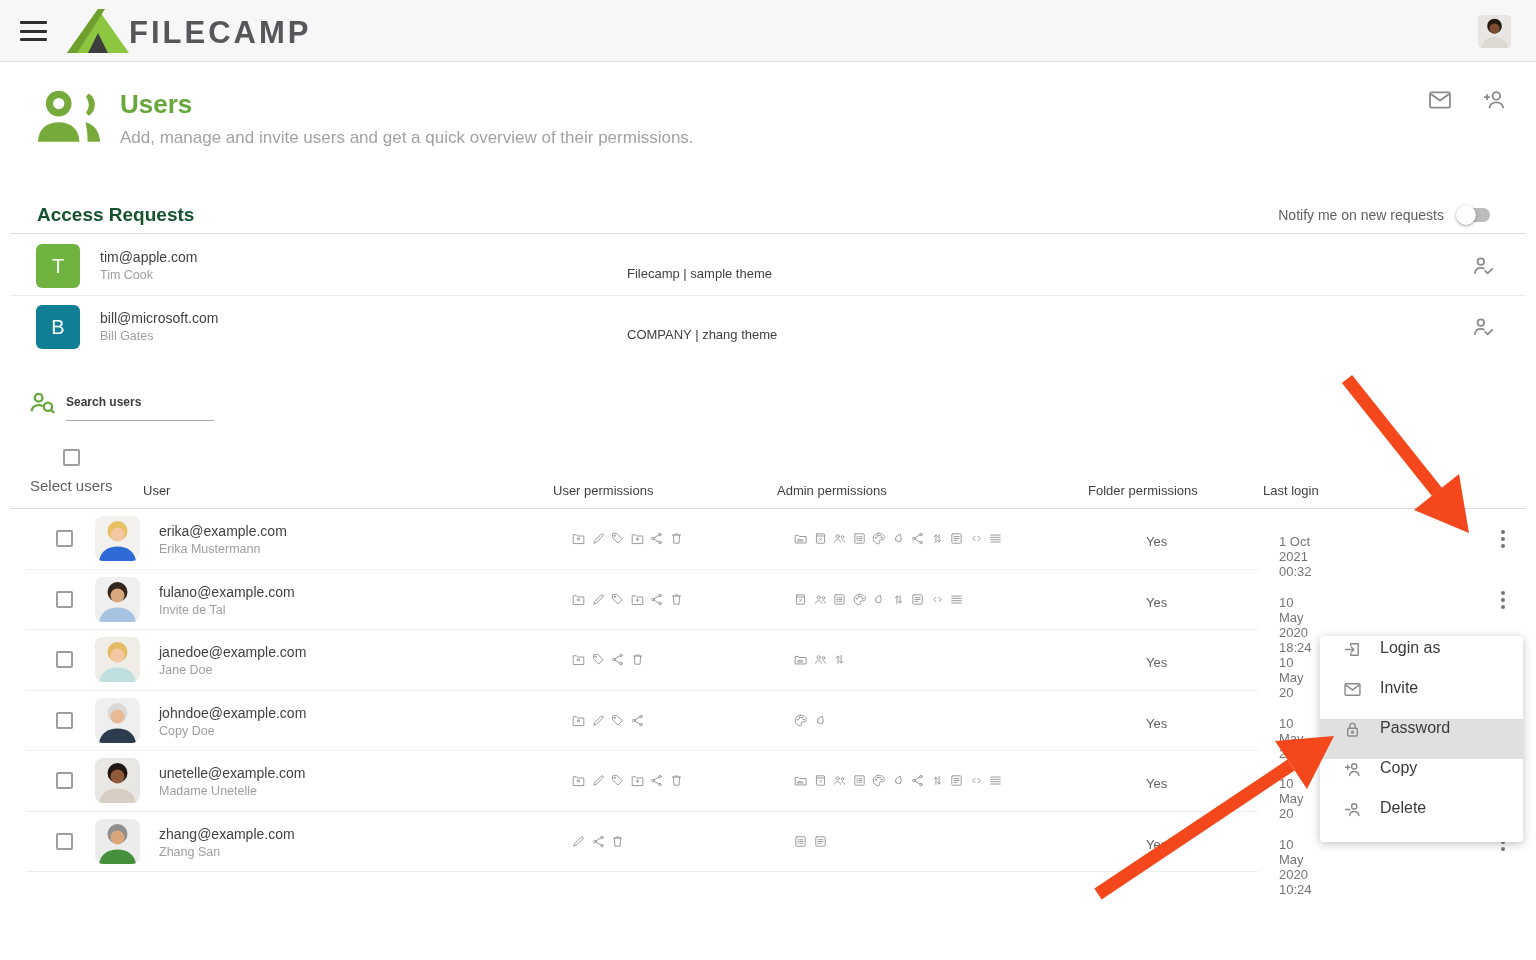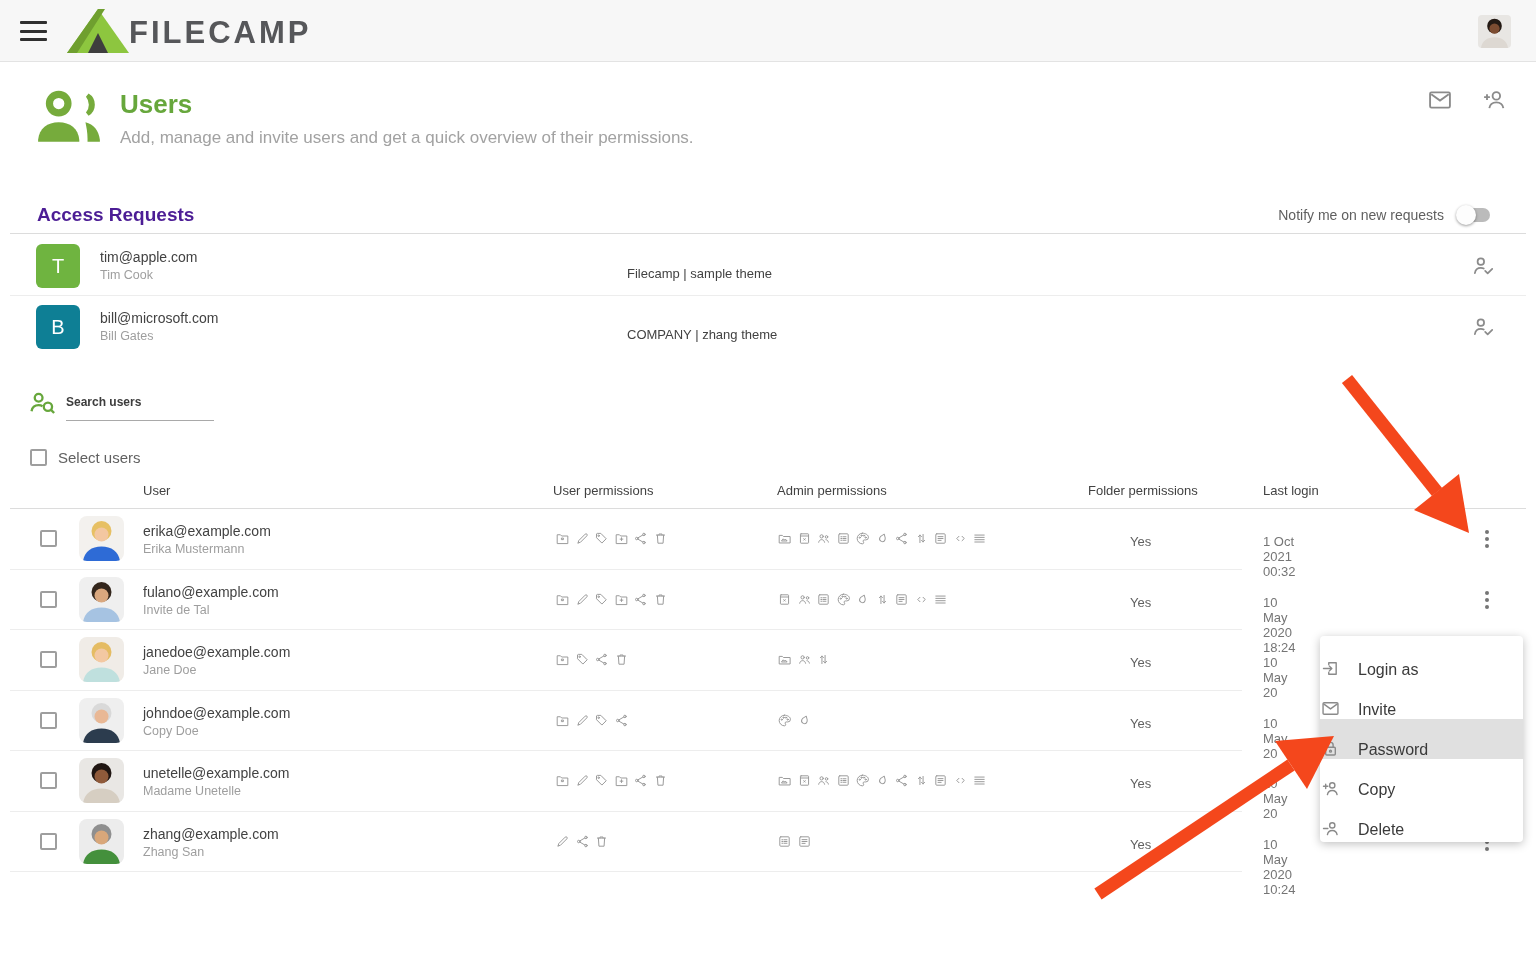--- a/index.html
+++ b/index.html
@@ -16,64 +16,64 @@
   .logo{position:absolute;left:67px;top:9px;display:flex;align-items:center;}
   .logo-word{font-size:31px;font-weight:bold;color:#56575a;letter-spacing:3px;margin-top:4px;}
   .topbar-avatar{position:absolute;right:25px;top:15px;width:33px;height:33px;border-radius:4px;overflow:hidden;cursor:pointer;}
   
   .page-head-icon{position:absolute;left:34px;top:82px;}
   .page-title{position:absolute;left:120px;top:89px;font-size:26px;font-weight:bold;color:#67a73c;}
   .page-subtitle{position:absolute;left:120px;top:128px;font-size:17px;color:#a2a2a2;}
   .head-actions{position:absolute;right:28px;top:86px;display:flex;gap:26px;}
   .head-actions .act{width:28px;height:28px;color:#8b8b8b;cursor:pointer;}
   
-  .ar-title{position:absolute;left:37px;top:204px;font-size:19px;font-weight:bold;color:#4c1d95;}
+  .ar-title{position:absolute;left:37px;top:204px;font-size:19px;font-weight:bold;color:#14532d;}
   .notify-wrap{position:absolute;right:44px;top:205px;display:flex;align-items:center;gap:12px;}
   .notify-label{font-size:14px;color:#5f5f5f;}
   .toggle{position:relative;width:36px;height:20px;cursor:pointer;}
   .toggle .track{position:absolute;left:2px;top:3px;width:32px;height:14px;border-radius:7px;background:#9e9e9e;opacity:.7;}
   .toggle .thumb{position:absolute;left:0;top:0;width:20px;height:20px;border-radius:50%;background:#fdfdfd;box-shadow:0 1px 3px rgba(0,0,0,.4);}
   .ar-divider{position:absolute;left:10px;right:10px;top:233px;height:1px;background:#dcdcdc;}
   .ar-row{position:absolute;left:10px;right:10px;height:60px;border-bottom:1px solid #ededed;}
   .ar-row.r0{top:236px;} .ar-row.r1{top:297px;border-bottom:none;}
   .ar-badge{position:absolute;left:26px;top:8px;width:44px;height:44px;border-radius:6px;color:#fff;font-size:20px;display:flex;align-items:center;justify-content:center;}
   .ar-email{position:absolute;left:90px;top:13px;font-size:14px;color:#424242;}
   .ar-name{position:absolute;left:90px;top:32px;font-size:12.5px;color:#9e9e9e;}
   .ar-theme{position:absolute;left:617px;top:22px;font-size:13px;color:#424242;margin-top:8px;}
   .ar-approve{position:absolute;right:30px;top:17px;width:26px;height:26px;color:#8b8b8b;cursor:pointer;}
   
   .search-wrap{position:absolute;left:27px;top:388px;display:flex;align-items:flex-start;}
   .search-icon{width:31px;height:31px;color:#67a73c;}
   .search-field{margin-left:8px;width:148px;border-bottom:1px solid #a9a9a9;padding:4px 0 10px 0;cursor:text;}
   .search-label{font-size:12px;font-weight:bold;color:#3d3d3d;}
-  .select-wrap{position:absolute;left:30px;top:449px;display:flex;align-items:center;gap:11px;}
+  .select-wrap{position:absolute;left:30px;top:449px;display:flex;align-items:center;gap:11px;flex-direction:column;}
   .cbox{width:17px;height:17px;border:2px solid #9e9e9e;border-radius:2px;background:#fff;cursor:pointer;}
   .select-label{font-size:15px;color:#616161;}
   
   .thead{position:absolute;left:0;top:483px;width:1536px;font-size:13px;color:#424242;}
   .thead span{position:absolute;top:0;}
   .th-user{left:143px;} .th-uperm{left:553px;} .th-aperm{left:777px;} .th-fperm{left:1088px;} .th-login{left:1263px;}
   .thead-divider{position:absolute;left:10px;right:10px;top:508px;height:1px;background:#dcdcdc;}
-  .rows{position:absolute;left:0;top:509px;width:1252px;}
+  .rows{position:absolute;left:16px;top:509px;width:1252px;}
   .urow{position:relative;margin:0 10px;height:60.5px;border-bottom:1px solid #ededed;}
   .urow .cbox{position:absolute;left:30px;top:21px;}
   .urow .uavatar{position:absolute;left:69px;top:7px;width:45px;height:45px;border-radius:8px;overflow:hidden;}
   .urow .uemail{position:absolute;left:133px;top:14px;font-size:14px;color:#424242;}
   .urow .uname{position:absolute;left:133px;top:33px;font-size:12.5px;color:#9e9e9e;}
   .urow .upicons{position:absolute;left:545px;top:22px;display:flex;gap:4.5px;color:#9b9b9b;}
   .urow .apicons{position:absolute;left:767px;top:22px;display:flex;gap:4.5px;color:#9b9b9b;}
   .picon{width:15px;height:15px;}
   .urow .fperm{position:absolute;left:1078px;top:25px;font-size:13px;color:#616161;margin-left:42px;}
   .urow .llogin{position:absolute;left:1253px;top:25px;font-size:13px;color:#757575;}
   .kebab{position:absolute;left:1468px;top:19px;width:18px;height:22px;display:flex;flex-direction:column;align-items:center;justify-content:center;gap:3px;cursor:pointer;}
   .kebab i{width:4px;height:4px;border-radius:50%;background:#757575;}
   
   .ctx-menu{position:absolute;left:1320px;top:636px;width:203px;background:#fff;border-radius:4px;
     box-shadow:0 2px 10px rgba(0,0,0,.25);padding:3px 0;z-index:50;}
-  .ctx-item{height:40px;display:flex;align-items:flex-end;cursor:pointer;}
+  .ctx-item{height:40px;display:flex;align-items:flex-start;padding-left:22px;cursor:pointer;}
   .ctx-item.hl{background:#e0e0e0;}
   .ctx-item .mi{width:21px;height:21px;color:#8a8a8a;flex:none;}
   .ctx-item .ml{margin-left:17px;font-size:16px;color:#3a3a3a;}
   
   .arrows{position:absolute;left:0;top:0;width:1536px;height:960px;z-index:60;pointer-events:none;}
 </style>
 </head>
 <body>
 
 <div class="topbar">

